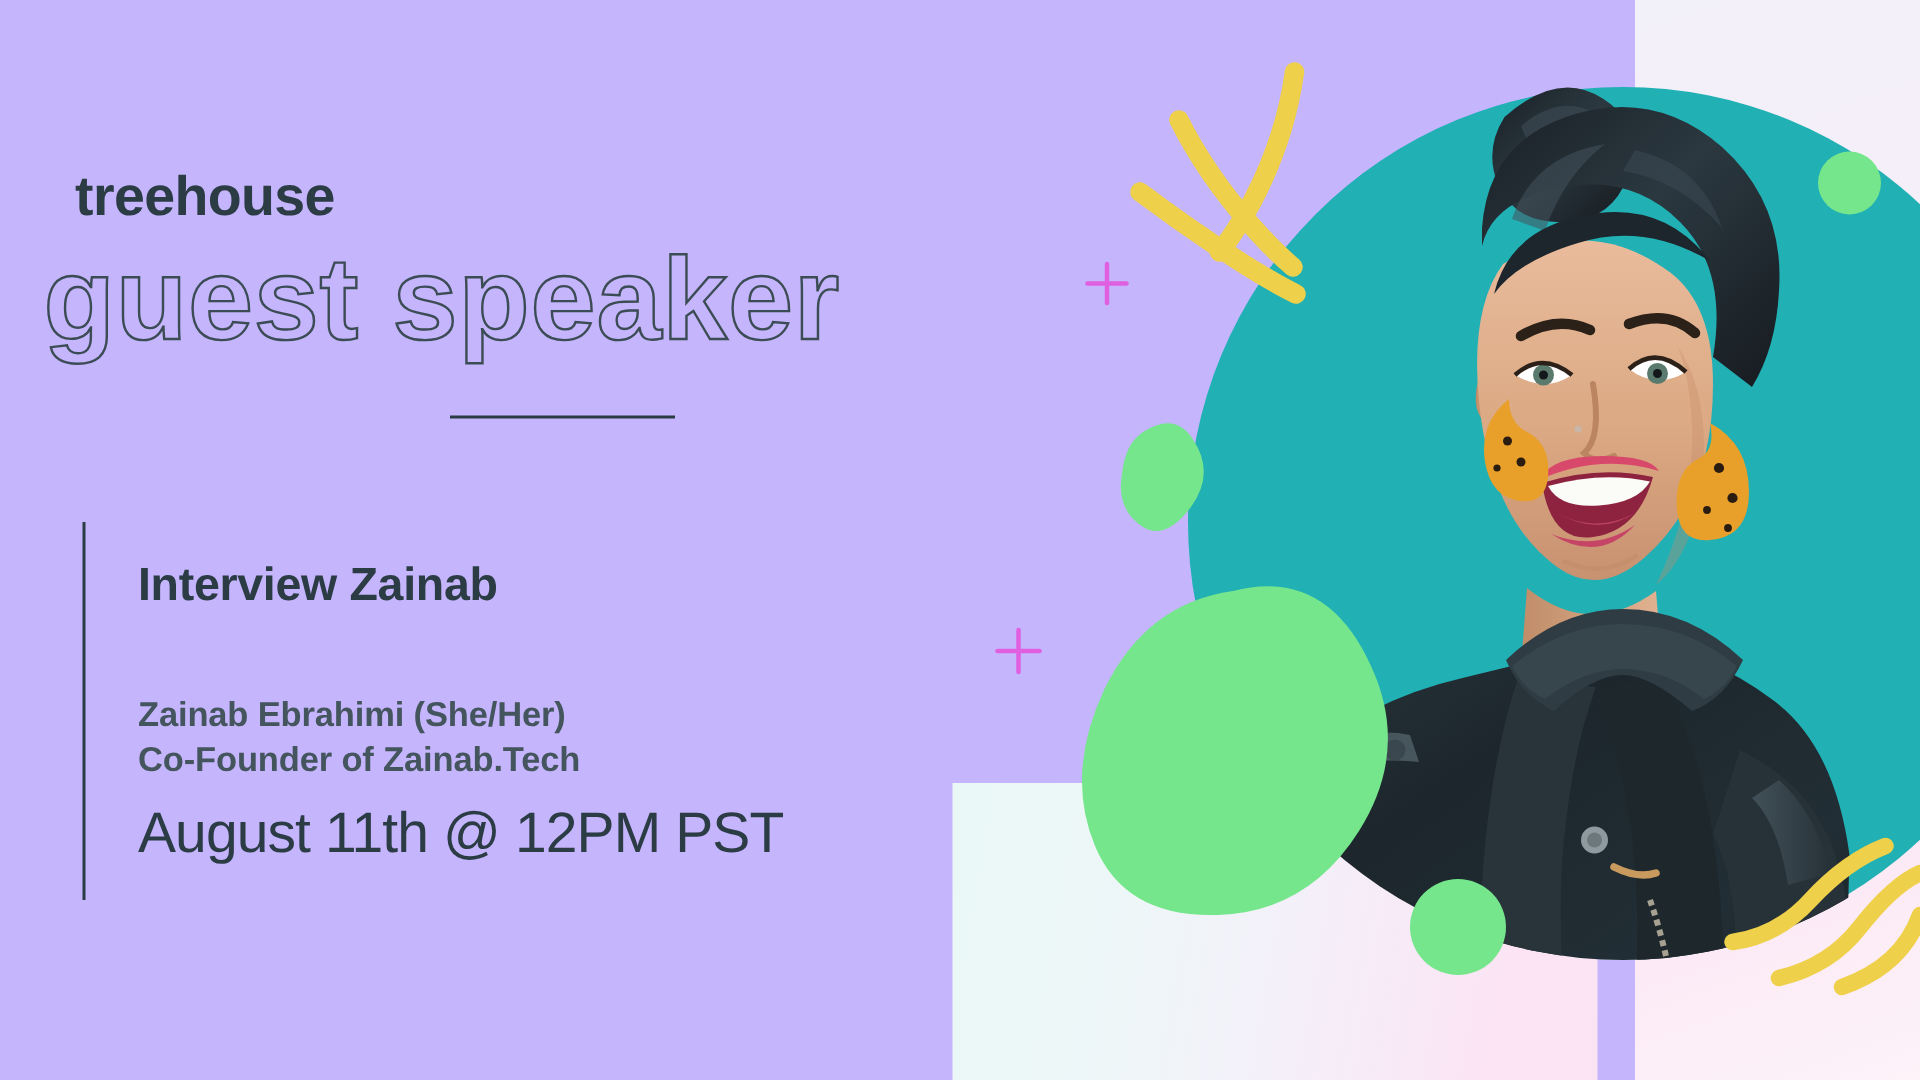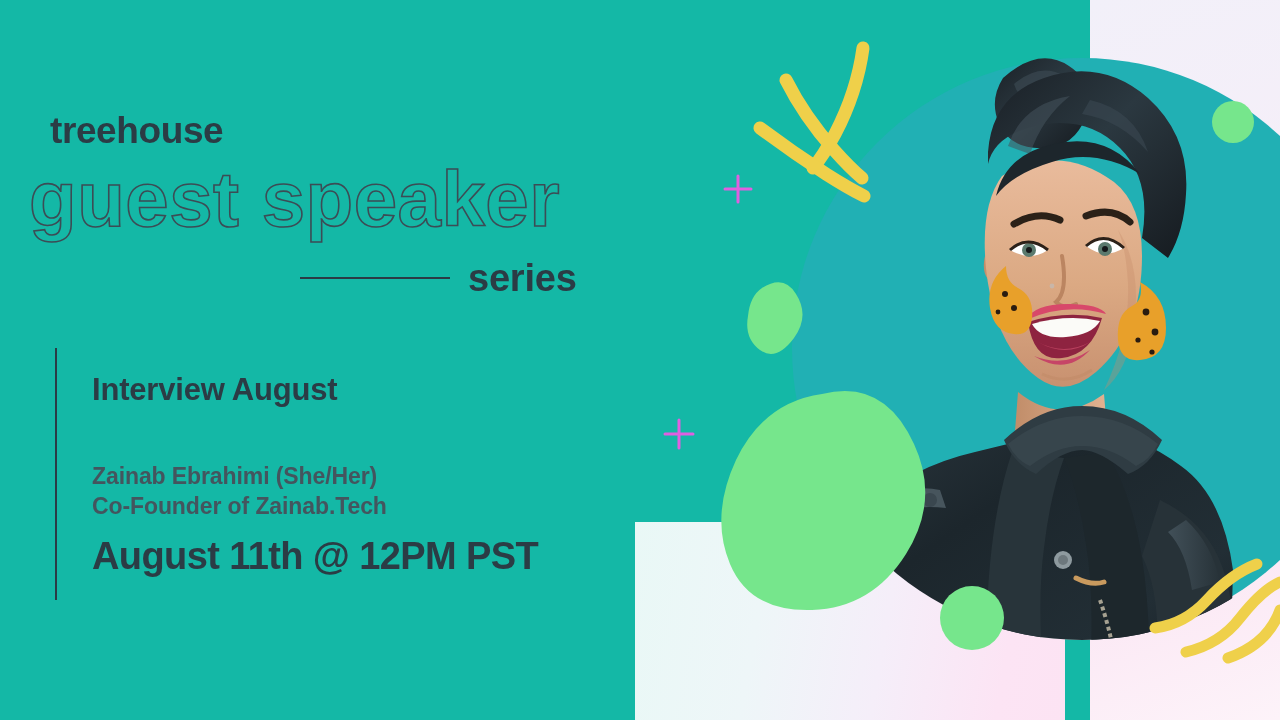--- a/index.html
+++ b/index.html
@@ -1,17 +1,17 @@
 <!DOCTYPE html>
 <html><head>
 <meta charset="utf-8">
 <style>
   html,body{margin:0;padding:0;background:#fff;}
   body{width:1280px;height:720px;overflow:hidden;font-family:"Liberation Sans",sans-serif;}
-  #stage{position:relative;width:1280px;height:720px;background:#14b8a6;overflow:hidden;}
+  #stage{position:relative;width:1280px;height:720px;background:#c4b5fd;overflow:hidden;}
 
   
   .panel-right{position:absolute;left:1090px;top:0;width:190px;height:720px;
     background:linear-gradient(160deg,#f2f0f9 0%,#f6eef8 40%,#fbe7f4 75%,#fdf3f9 100%);}
   .panel-bottom{position:absolute;left:635px;top:522px;width:430px;height:198px;
     background:linear-gradient(100deg,#e9f8f6 0%,#eef6f8 30%,#f5eef9 58%,#fce4f4 85%,#fce3f3 100%);}
 
   
   .brand{position:absolute;left:50px;top:112px;font-size:37px;font-weight:700;
     letter-spacing:-0.4px;color:#2b3c45;line-height:1;}
@@ -22,21 +22,21 @@
     display:flex;align-items:center;}
   .series-rule{flex:0 0 150px;height:2px;background:#2b3c45;margin-right:18px;}
   .series-word{font-size:38px;font-weight:700;color:#2b3c45;letter-spacing:-0.2px;line-height:1;}
 
   .vrule{position:absolute;left:55px;top:348px;width:2px;height:252px;background:#2b3c45;}
 
   .talk-title{position:absolute;left:92px;top:370px;width:470px;font-size:31px;
     font-weight:600;line-height:1.26;color:#2b3c45;letter-spacing:-0.2px;}
   .speaker{position:absolute;left:92px;top:461px;width:520px;font-size:23px;
     font-weight:700;line-height:1.32;color:#44555e;letter-spacing:-0.1px;}
-  .when{position:absolute;left:92px;top:536px;font-size:38px;font-weight:700;
+  .when{position:absolute;left:92px;top:536px;font-size:38px;font-weight:400;
     color:#2b3c45;letter-spacing:-0.6px;line-height:1.1;white-space:nowrap;}
 
   
   .art{position:absolute;left:0;top:0;width:1280px;height:720px;}
 </style>
 </head>
 <body>
 
 <div id="stage">
 
@@ -224,27 +224,26 @@
       </g>
     </g>
   </svg>
 
   <div class="brand">treehouse</div>
 
   <div class="headline-outline">guest speaker</div>
 
   <div class="series-row">
     <span class="series-rule"></span>
-    <span class="series-word">series</span>
   </div>
 
   <div class="vrule"></div>
 
   <div class="talk-title">
-    <div>Interview August</div>
+    <div>Interview Zainab</div>
   </div>
 
   <div class="speaker">
     <div>Zainab Ebrahimi (She/Her)</div>
     <div>Co-Founder of Zainab.Tech</div>
   </div>
 
   <div class="when">August 11th @ 12PM PST</div>
 </div>
 

